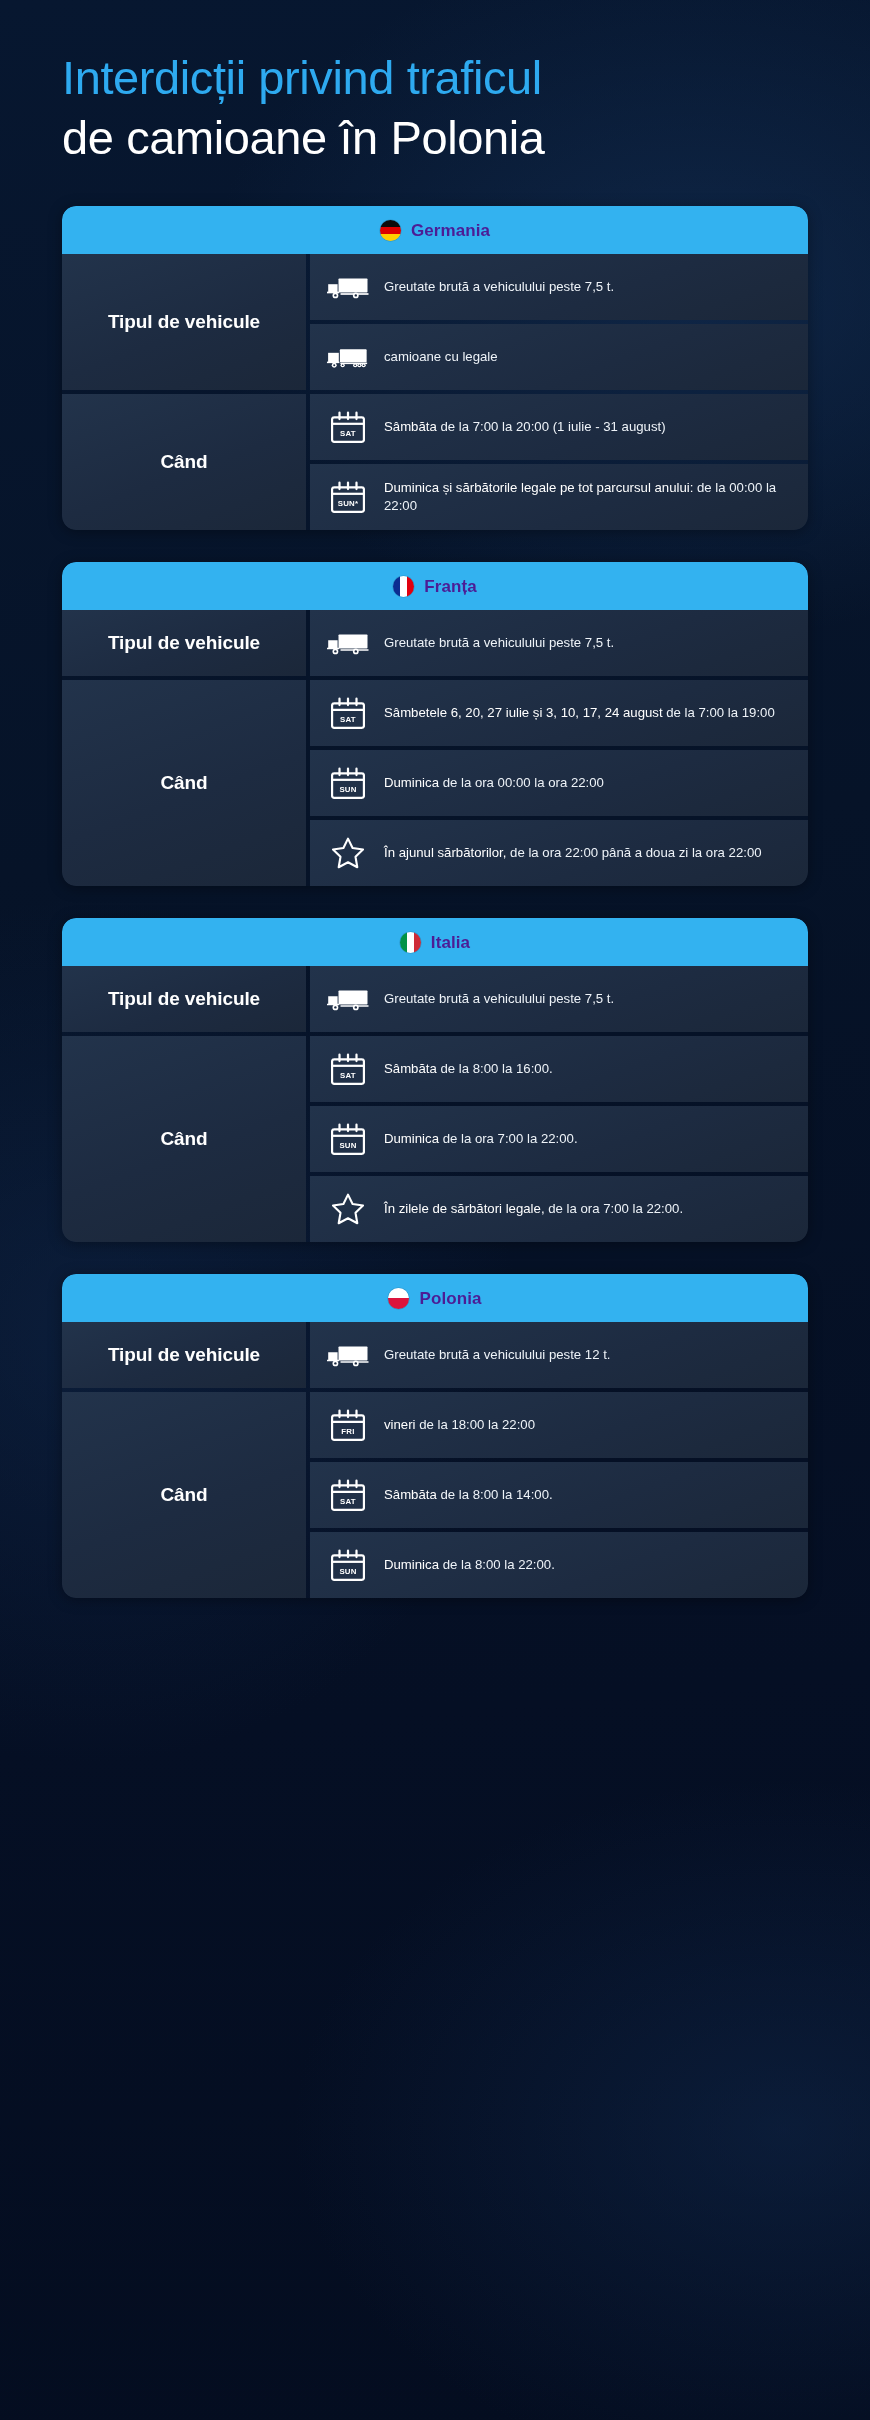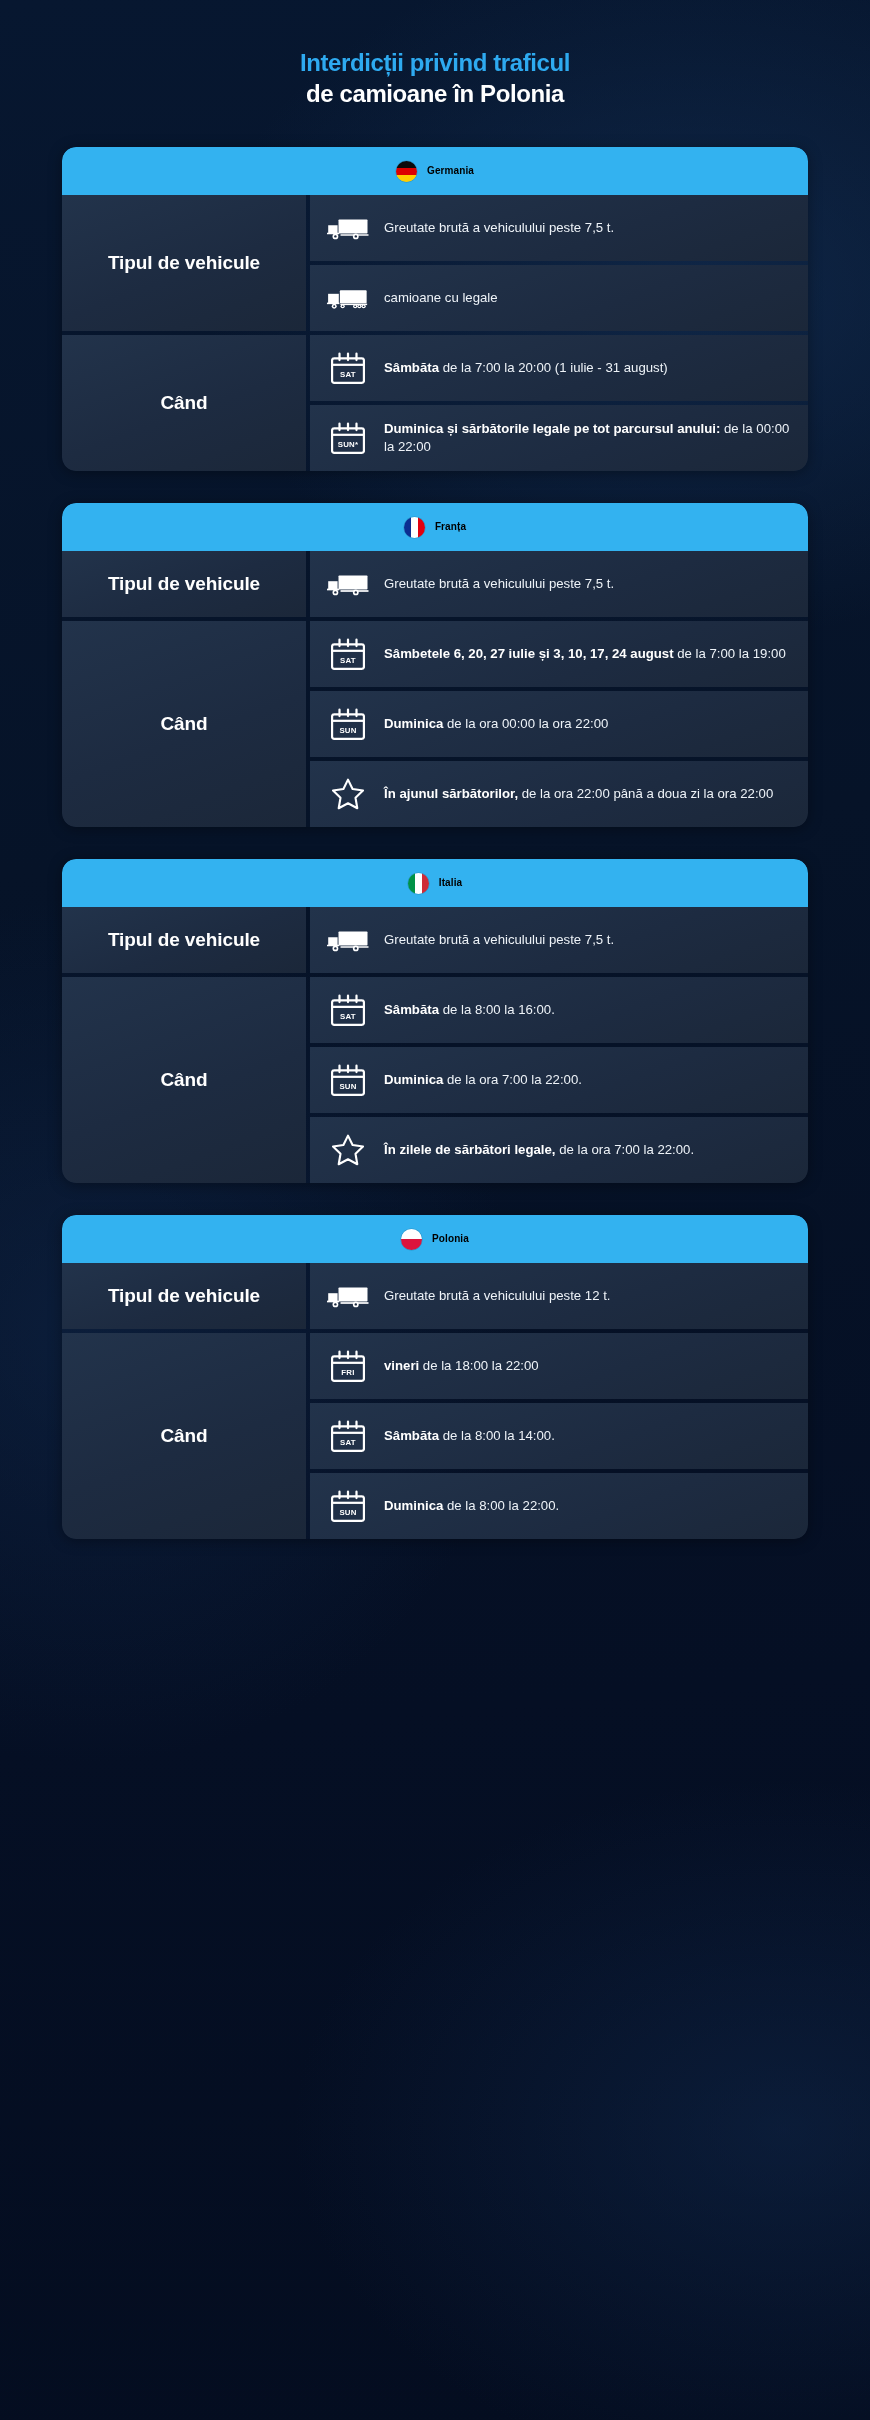--- a/index.html
+++ b/index.html
@@ -27,26 +27,25 @@
   .page {
     width: 870px;
     padding: 0 0 70px 0;
   }
 
   
   .title-block {
     padding: 48px 62px 0 62px;
   }
   .title-line {
-    font-weight: 700;
-    font-size: 24px;
+    font-weight: 400;
+    font-size: 47px;
     line-height: 1.28;
     letter-spacing: -0.4px;
     white-space: nowrap;
-    text-align: center;
   }
   .title-line.accent { color: #2eaaf0; }
   .title-line.plain  { color: #ffffff; }
 
   
   .cards {
     padding: 0 62px;
     margin-top: 38px;
   }
   .country-card {
@@ -90,23 +89,23 @@
   .flag-it { display: flex; }
   .flag-it > span { height: 100%; width: 33.34%; }
   .flag-it > span:nth-child(1){ background: #009246; }
   .flag-it > span:nth-child(2){ background: #ffffff; }
   .flag-it > span:nth-child(3){ background: #ce2b37; }
   
   .flag-pl > span:nth-child(1){ height: 50%; background: #ffffff; }
   .flag-pl > span:nth-child(2){ height: 50%; background: #dc143c; }
 
   .country-name {
-    font-size: 10px;
+    font-size: 17px;
     font-weight: 700;
-    color: #000000;
+    color: #4c1d95;
     letter-spacing: 0.1px;
     line-height: 1;
   }
 
   .country-body {
     display: flex;
     flex-direction: column;
     gap: 4px;
     background: transparent;
   }
@@ -162,21 +161,21 @@
   }
   .cell-icon svg { display: block; }
 
   .cell-text {
     font-size: 13.2px;
     line-height: 1.38;
     color: #eef3f8;
     font-weight: 400;
   }
   .cell-text b {
-    font-weight: 700;
+    font-weight: 400;
     color: #ffffff;
   }
 
   
   .country-body .row-group:last-child .label-cell { border-radius: 0 0 0 14px; }
   .country-body .row-group:last-child .detail-col .detail-cell:last-child { border-radius: 0 0 14px 0; }
 </style>
 </head>
 <body>
 

